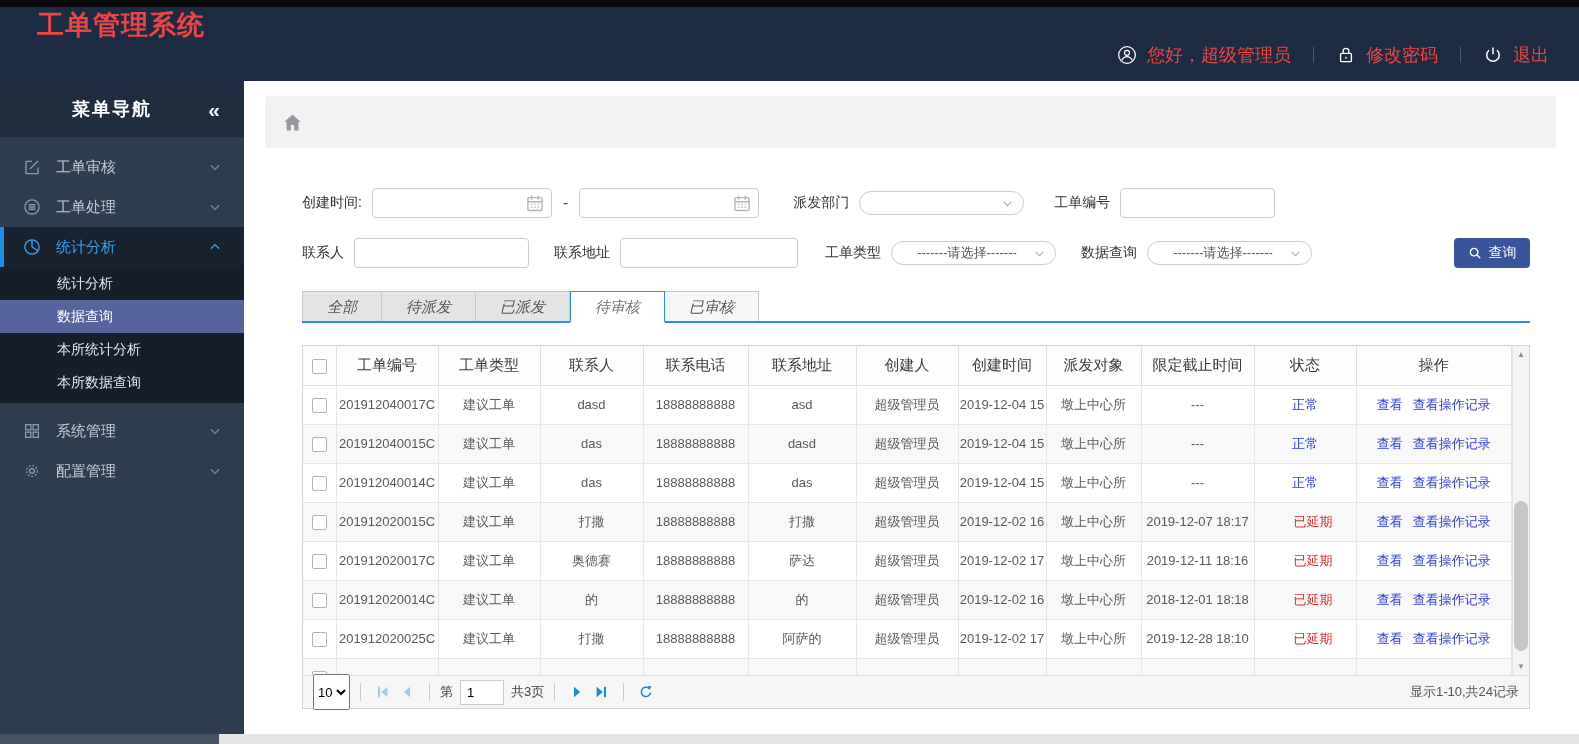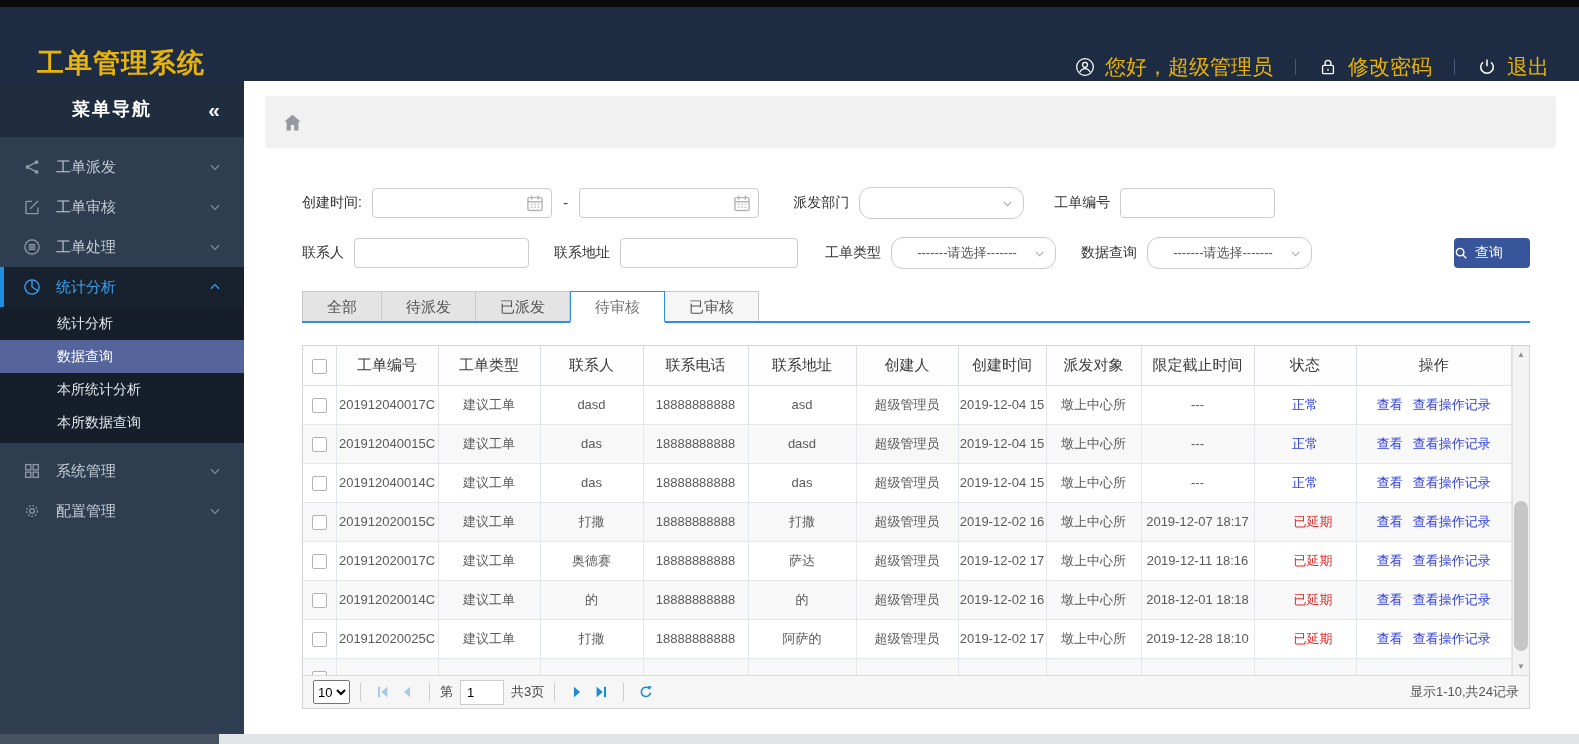--- a/index.html
+++ b/index.html
@@ -1,23 +1,23 @@
 <!DOCTYPE html>
 <html><head>
 <meta charset="utf-8">
 <style>
   * { margin:0; padding:0; box-sizing:border-box; }
   html,body { width:1579px; height:744px; overflow:hidden;
     font-family:"Liberation Sans","DejaVu Sans",sans-serif; background:#fff; position:relative; }
 
   
   .top-strip { height:7px; background:#0b0b0d; }
-  .topbar { height:74px; background:#1d2b43; display:flex; align-items:flex-end; color:#eab308; }
+  .topbar { height:74px; background:#1d2b43; display:flex; align-items:flex-start; color:#ef4444;flex-direction:column; }
   .app-title { font-size:27px; font-weight:bold; margin-left:37px; letter-spacing:1px; }
-  .topbar-right { margin-left:auto; margin-right:30px; display:flex; align-items:center; font-size:21px; }
+  .topbar-right { margin-left:auto; margin-right:30px; display:flex; align-items:center; font-size:18px; }
   .topbar-item { display:flex; align-items:center; gap:10px; cursor:pointer; }
   .topbar-divider { width:1px; height:16px; background:#47587a; margin:0 22px; }
   .ticon { width:20px; height:20px; display:flex; }
 
   
   .main { display:flex; height:663px; }
 
   
   .sidebar { width:244px; flex-shrink:0; background:#2e3d4f; }
   .side-header { height:56px; background:#1f2d3e; display:flex; align-items:center; color:#fff; }
@@ -43,29 +43,29 @@
 
   .filters { margin-top:40px; }
   .frow { display:flex; align-items:center; height:30px;margin-top:20px; }
   .frow2 { margin-top:20px; }
   .flabel { font-size:14px; color:#333; white-space:nowrap; }
   .tinput { height:30px; border:1px solid #ccc; border-radius:4px; background:#fff; font-size:13px; color:#333; padding:0 8px; outline:none; }
   .date-wrap { position:relative; margin-left:10px; }
   .date-wrap input { width:180px; padding-right:32px; }
   .cal-btn { position:absolute; right:7px; top:5px; width:20px; height:20px; cursor:pointer; color:#b5b5b5; }
   .dash { margin:0 11px; color:#555; }
-  .selectbox { height:32px; border:1px solid #ccc; border-radius:12px; display:flex; align-items:center; padding:4px 9px; background:#fff; cursor:pointer; }
+  .selectbox { height:24px; border:1px solid #ccc; border-radius:12px; display:flex; align-items:center; padding:4px 9px; background:#fff; cursor:pointer; }
   .sel-text { flex:1; text-align:center; font-size:13px; color:#555; white-space:nowrap; overflow:hidden; }
   .sel-chev { color:#aaa; display:flex; }
   .sel-chev svg { width:13px; height:13px; }
-  .btn-query { margin-left:auto; width:76px; height:30px; background:#38549a; border:none; border-radius:4px; color:#fff; font-size:14px; display:flex; align-items:center; gap:7px; cursor:pointer; }
+  .btn-query { margin-left:auto; width:76px; height:30px; background:#38549a; border:none; border-radius:4px; color:#fff; font-size:14px; display:flex; align-items:center; justify-content:center; gap:7px; cursor:pointer; }
   .btn-query svg { width:14px; height:14px; }
 
   
-  .tabs { margin-top:23px; display:flex; border-bottom:2px solid #2d8cf0; }
+  .tabs { margin-top:23px; display:flex; border-bottom:2px solid #2d8cf0;font-style:italic; }
   .tab { height:30px; line-height:29px; padding:0 24px; background:#e4e4e4; border:1px solid #c9c9c9; border-bottom:none; font-size:15px; color:#555; cursor:pointer; }
   .tab + .tab { border-left:none; }
   .tab.active { background:#fff; border:1px solid #2d8cf0; border-bottom:2px solid #fff; margin-bottom:-2px; height:32px; color:#737373; }
   .tab.lastpale { background:#f6f6f6; }
 
   
   .grid-card { margin-top:22px; border:1px solid #d4d4d4; position:relative; }
   .table-clip { height:329px; overflow:hidden; margin-right:17px; }
   table { width:100%; border-collapse:collapse; table-layout:fixed; }
   th { height:39px; font-size:15px; color:#3a3a3a; font-weight:normal; border:1px solid #dcdfe3; border-top:none; background:#fdfdfd; cursor:pointer; }
@@ -77,21 +77,21 @@
   .blue { color:#2a3bd8; } .red { color:#e02b2b;margin-left:16px; }
 
   
   .vscroll { position:absolute; top:0; right:0; width:17px; height:329px; background:#f3f3f3; border-left:1px solid #e2e2e2; }
   .varrow { height:17px; display:flex; align-items:center; justify-content:center; color:#8f8f8f; font-size:8px; cursor:pointer; }
   .varrow.down { position:absolute; bottom:0; left:0; right:0; }
   .vthumb { position:absolute; left:1px; top:155px; width:14px; height:150px; background:#c6c6c6; border-radius:7px; cursor:pointer; }
 
   
   .pager { height:33px; background:#f6f6f6; border-top:1px solid #ddd; display:flex; align-items:center; padding:0 10px; font-size:13px; color:#444; }
-  .page-size { height:24px; font-size:13px; }
+  .page-size { height:36px; font-size:13px; }
   .psep { width:1px; height:18px; background:#ccc; margin:0 10px; }
   .picon { width:20px; height:18px; display:flex; align-items:center; justify-content:center; cursor:pointer; margin:0 2px; }
   .picon svg { width:14px; height:14px; }
   .page-input { width:44px; height:25px; border:1px solid #ccc; margin:0 7px; padding-left:6px; font-size:13px; outline:none; }
   .psummary { margin-left:auto; color:#555; font-size:13px; }
 
   
   .bottom-strip { position:absolute; left:0; bottom:0; width:1579px; height:10px; display:flex; }
   .bottom-strip .dark { width:219px; background:#46525f; }
   .bottom-strip .light { flex:1; background:#e2e4e6; }
@@ -140,36 +140,20 @@
 
 <div class="main">
   <aside class="sidebar">
     <div class="side-header">
       <span class="side-title">菜单导航</span>
       <span class="collapse">«</span>
     </div>
     <nav class="side-nav">
 
 
-      <div class="menu-item">
-        <span class="menu-icon">
-          <svg viewBox="0 0 24 24" fill="currentColor">
-              <circle cx="18" cy="5.5" r="2.6"></circle>
-              <circle cx="6" cy="12" r="2.6"></circle>
-              <circle cx="18" cy="18.5" r="2.6"></circle>
-              <path d="M7.7 10.9l8.3-4.4M7.7 13.1l8.3 4.4" stroke="currentColor" stroke-width="1.7"></path>
-            </svg>
-        </span>
-        <span class="menu-label">工单派发</span>
-        <span class="menu-chevron">
-            <svg viewBox="0 0 24 24" fill="none" stroke="currentColor" stroke-width="2.2">
-              <polyline points="5 9 12 16 19 9"></polyline>
-            </svg>
-          </span>
-      </div>
 
       <div class="menu-item">
         <span class="menu-icon">
           <svg viewBox="0 0 24 24" fill="none" stroke="currentColor" stroke-width="1.8">
               <path d="M20 12.5V20a.8.8 0 0 1-.8.8H4.8A.8.8 0 0 1 4 20V5.2a.8.8 0 0 1 .8-.8H12"></path>
               <path d="M9.5 14.5L20 4"></path>
             </svg>
         </span>
         <span class="menu-label">工单审核</span>
         <span class="menu-chevron">

